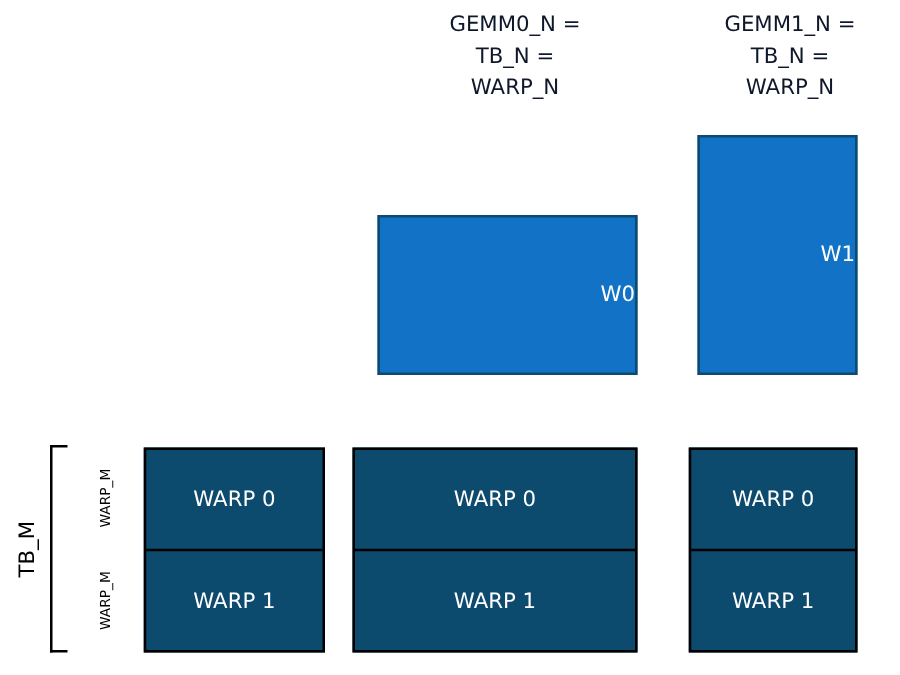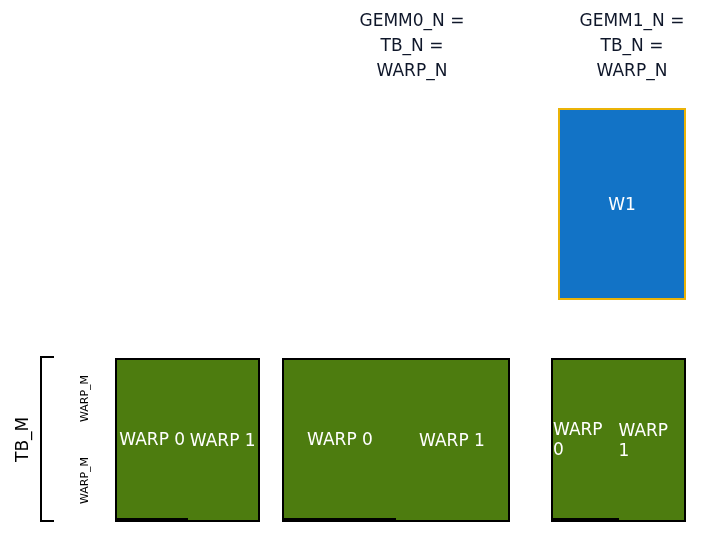--- a/index.html
+++ b/index.html
@@ -23,35 +23,35 @@
   .col-header {
     text-align: center;
     font-size: 17px;
     line-height: 25px;
     color: #0f172a;
     white-space: pre-line;
   }
 
   .blue-box {
     background: #1273c6;
-    border: 2px solid #eab308;
+    border: 2px solid #0c4a6e;
     box-sizing: border-box;
     display: flex;
     align-items: center;
-    justify-content: center;
+    justify-content: flex-end;
     color: #ffffff;
     font-size: 17px;
   }
 
   .green-stack {
     border: 2px solid #000000;
     box-sizing: border-box;
-    background: #4d7c0f;
+    background: #0c4a6e;
     display: flex;
-    flex-direction: row;
+    flex-direction: column;
   }
   .green-cell {
     flex: 1 1 0;
     display: flex;
     align-items: center;
     justify-content: center;
     color: #ffffff;
     font-size: 17px;
     box-sizing: border-box;
   }
@@ -82,20 +82,23 @@
 <div id="stage">
 
   <div class="abs col-header" style="left:320px; top:8px; width:184px;">GEMM0_N =
 TB_N =
 WARP_N</div>
 
   <div class="abs col-header" style="left:540px; top:8px; width:184px;">GEMM1_N =
 TB_N =
 WARP_N</div>
 
+  <div class="abs blue-box" style="left:302px; top:172px; width:208px; height:128px;">
+    <span>W0</span>
+  </div>
 
   <div class="abs blue-box" style="left:558px; top:108px; width:128px; height:192px;">
     <span>W1</span>
   </div>
 
   <div class="abs bracket" style="left:40px; top:356px; width:14px; height:166px;"></div>
 
   <div class="abs vlabel tbm" style="left:12px; top:356px; width:24px; height:166px;">TB_M</div>
 
   <div class="abs vlabel warpm" style="left:78px; top:358px; width:18px; height:80px;">WARP_M</div>

